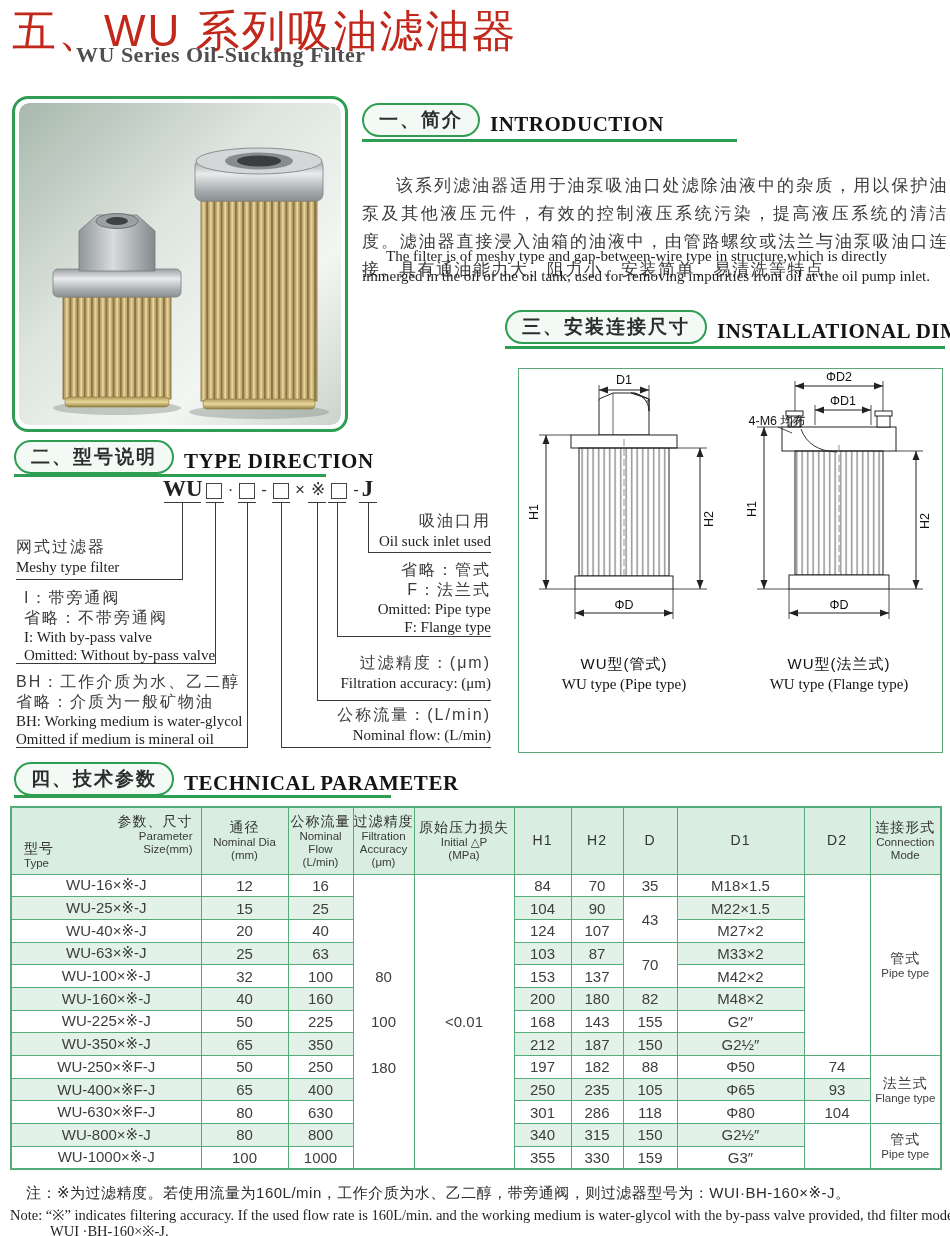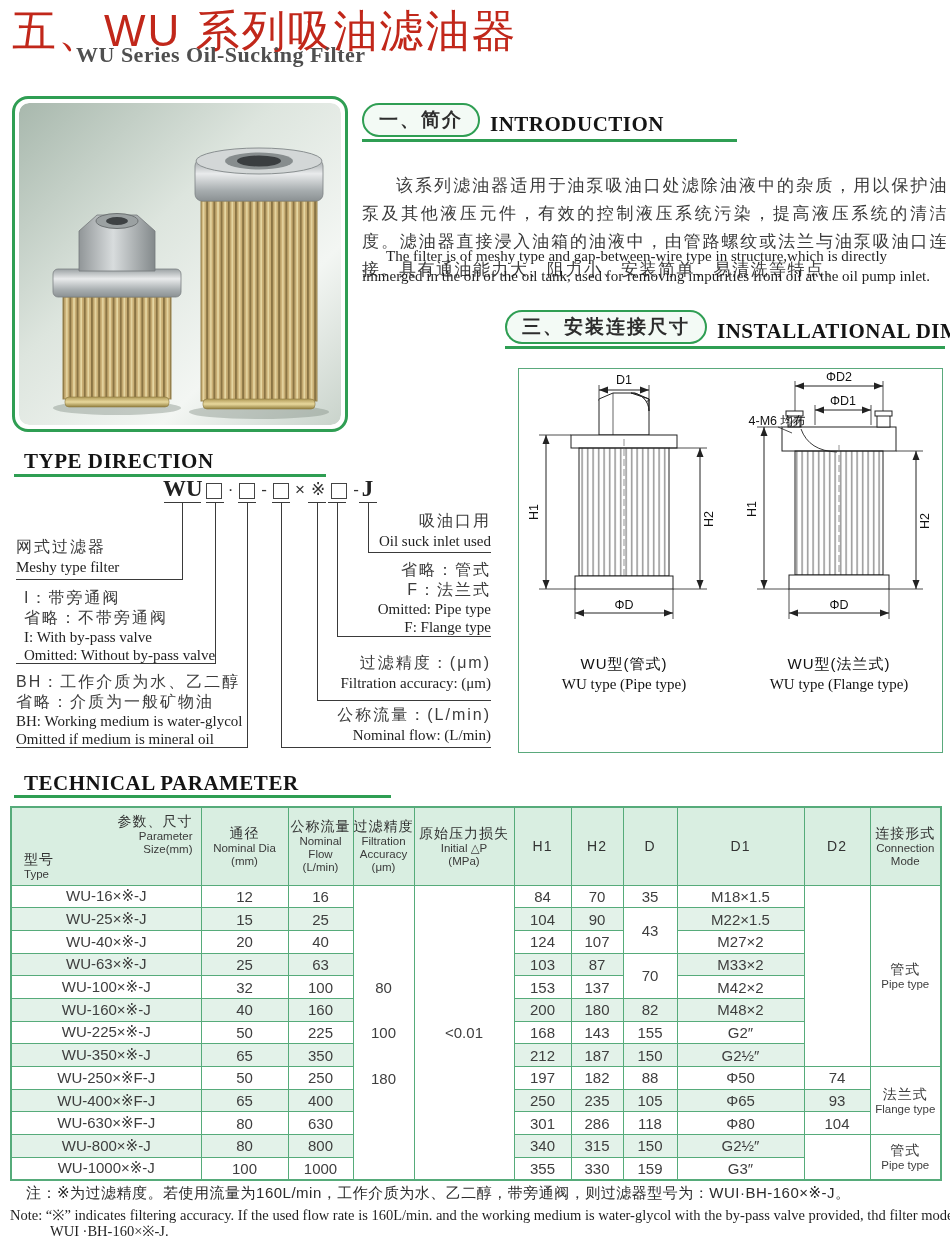--- a/index.html
+++ b/index.html
@@ -48,21 +48,21 @@
   .tlabel .lz{font-size:16px;color:#3c3c3c;line-height:22px;letter-spacing:2px;}
   .tlabel .le{font-family:"Liberation Serif","DejaVu Serif",serif;font-size:15px;color:#222;line-height:19px;letter-spacing:0;}
   .tlabel.right{text-align:right;}
   .tlabel.small .lz{line-height:20px;}
   .tlabel.small .le{line-height:18px;}
 
   
   .tech-table{position:absolute;left:10px;top:806px;border-collapse:collapse;table-layout:fixed;width:930px;
               border:2px solid #56ab7a;}
   .tech-table th,.tech-table td{border:1px solid #56ab7a;text-align:center;vertical-align:middle;padding:0;}
-  .tech-table thead tr{height:78px;}
+  .tech-table thead tr{height:67px;}
   .tech-table thead th{background:#d9eee1;font-weight:normal;color:#333;}
   .hz{font-size:14px;line-height:17px;letter-spacing:1px;}
   .he{font-size:11.5px;line-height:13px;color:#3a3a3a;}
   .tech-table tbody tr{height:22.7px;}
   .tech-table tbody td{font-size:15px;color:#3e3e3e;background:#fff;}
   .tech-table tbody tr:nth-child(even) td{background:#e3f2e9;}
   .tech-table tbody td.m{background:#fff !important;}
   .tech-table td.filt{position:relative;}
   .tech-table td.filt span{position:absolute;left:0;width:100%;text-align:center;line-height:18px;}
   .cz{font-size:14px;line-height:17px;letter-spacing:1px;}
@@ -233,20 +233,21 @@
     <text x="258" y="56" text-anchor="end">4-M6 均布</text>
     <text transform="rotate(-90 237 140)" x="237" y="140">H1</text>
     <text transform="rotate(-90 410 152)" x="410" y="152">H2</text>
     <text x="320" y="240">ΦD</text>
     <text x="320" y="300" class="cap-zh">WU型(法兰式)</text>
     <text x="320" y="320" class="cap-en">WU type (Flange type)</text>
   </svg>
 </div>
 
 <div class="abs sec" style="left:14px;top:440px;">
+  <span class="pill">二、型号说明</span>
   <span class="sec-en">TYPE DIRECTION</span>
 </div>
 <div class="abs rule" style="left:14px;top:474px;width:312px;"></div>
 
 <div class="abs code-row">
     <span class="cmain">WU</span>
     <span class="cbox"></span>
     <span class="csym">·</span>
     <span class="cbox"></span>
     <span class="csym">-</span>
@@ -310,20 +311,21 @@
 <div class="tlabel right" style="right:459px;top:652px;">
   <div class="lz">过滤精度：(μm)</div>
   <div class="le">Filtration accuracy: (μm)</div>
 </div>
 <div class="tlabel right" style="right:459px;top:704px;">
   <div class="lz">公称流量：(L/min)</div>
   <div class="le">Nominal flow: (L/min)</div>
 </div>
 
 <div class="abs sec" style="left:14px;top:762px;">
+  <span class="pill">四、技术参数</span>
   <span class="sec-en">TECHNICAL PARAMETER</span>
 </div>
 <div class="abs rule" style="left:14px;top:795px;width:377px;"></div>
 
 <table class="tech-table">
   <colgroup>
     <col style="width:190px">
       <col style="width:87px">
       <col style="width:65px">
       <col style="width:61px">

